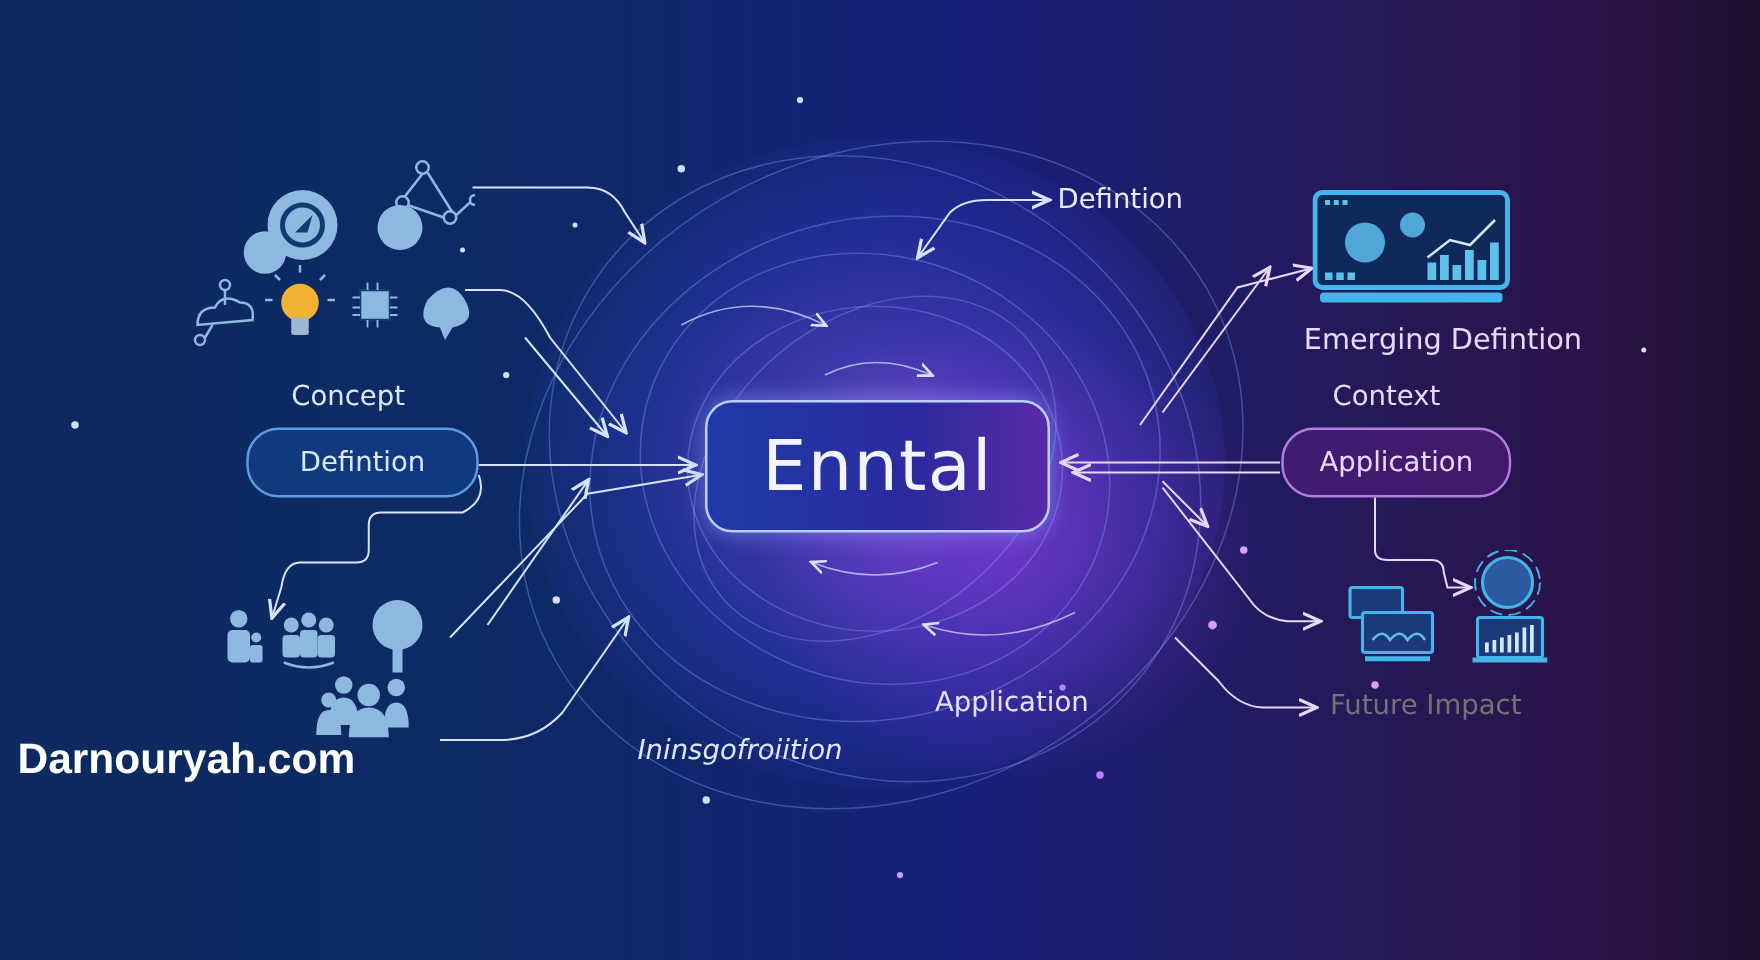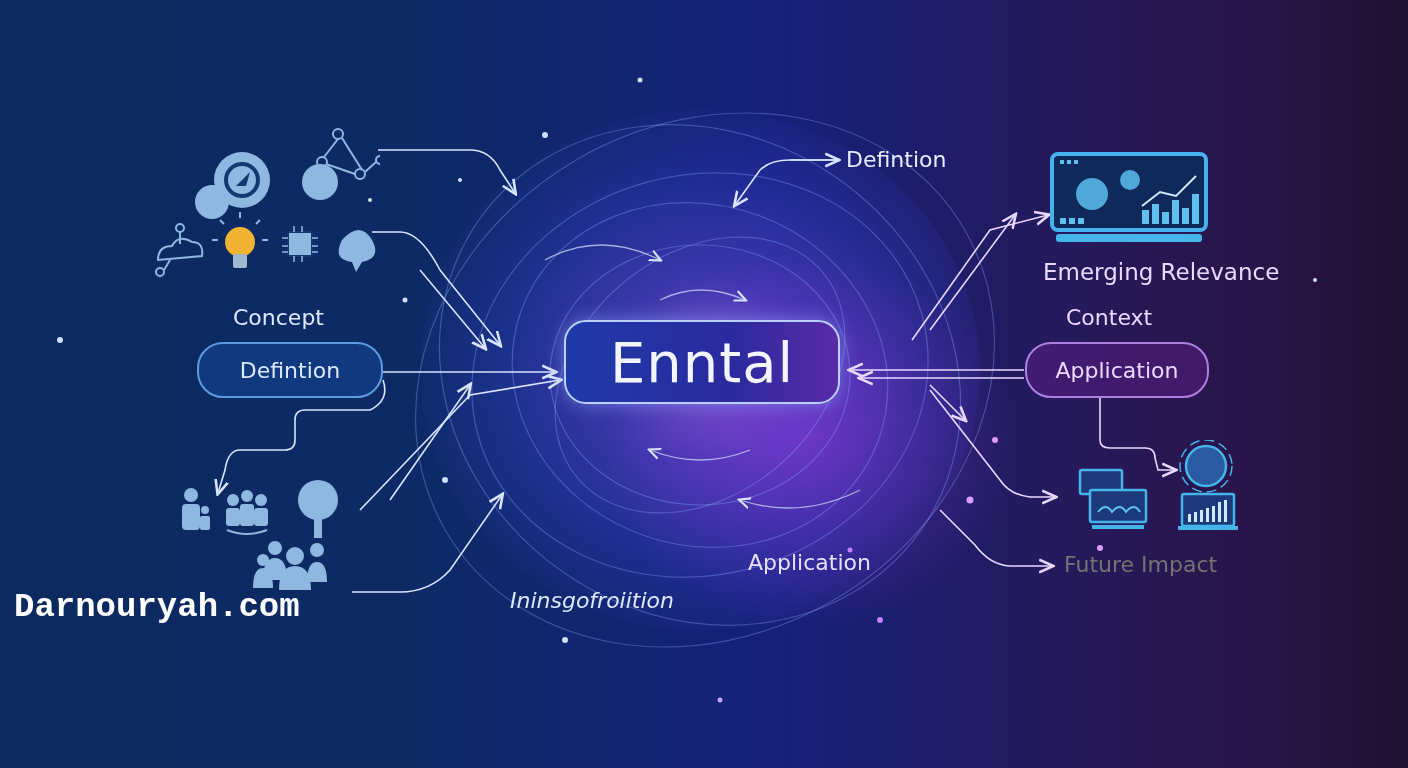--- a/index.html
+++ b/index.html
@@ -4,32 +4,32 @@
 <style>
   html,body{margin:0;padding:0;}
   body{width:1408px;height:768px;overflow:hidden;position:relative;
     font-family:"DejaVu Sans","Liberation Sans",sans-serif;
     background:linear-gradient(90deg,#0c2a5e 0%,#0d2a66 30%,#16207a 55%,#241a5c 75%,#2a1448 90%,#1e1030 100%);}
   .bg-glow{position:absolute;left:420px;top:110px;width:560px;height:520px;border-radius:50%;
     background:radial-gradient(ellipse at 52% 50%,rgba(180,120,255,.55) 0%,rgba(110,80,240,.45) 25%,rgba(60,70,220,.30) 50%,rgba(30,40,150,0) 75%);}
   .bg-glow2{position:absolute;left:600px;top:250px;width:420px;height:380px;border-radius:50%;
     background:radial-gradient(ellipse at center,rgba(200,60,255,.35) 0%,rgba(140,40,200,0) 70%);}
   svg.layer{position:absolute;left:0;top:0;}
-  .center-node{position:absolute;left:564px;top:320px;width:276px;height:84px;box-sizing:border-box;
+  .center-node{position:absolute;left:564px;top:320px;width:276px;height:106px;box-sizing:border-box;
     border:2px solid #bcd0ff;border-radius:22px;
     background:linear-gradient(90deg,#1f3aa8 0%,#2a2a9e 60%,#5a2aa8 100%);
     box-shadow:0 0 18px rgba(140,160,255,.6);
     display:flex;align-items:center;justify-content:center;}
   .center-node span{color:#f2f4ff;font-size:56px;letter-spacing:1px;}
   .pill{position:absolute;box-sizing:border-box;border-radius:26px;display:flex;align-items:center;justify-content:center;
     font-size:22px;}
   .pill-left{left:197px;top:342px;width:186px;height:56px;border:2px solid #5d9be0;background:rgba(20,70,150,.55);color:#dbe8ff;}
   .pill-right{left:1025px;top:342px;width:184px;height:56px;border:2px solid #b07ee0;background:rgba(90,30,130,.55);color:#ead8ff;}
   .lbl{position:absolute;font-size:22px;white-space:nowrap;}
-  .brand{position:absolute;left:14px;top:588px;color:#ffffff;font-size:34px;font-weight:bold;font-family:Liberation Mono, monospace;}
+  .brand{position:absolute;left:14px;top:588px;color:#ffffff;font-size:34px;font-weight:bold;font-family:Liberation Sans, sans-serif;}
   .icon{position:absolute;}
 </style>
 </head>
 <body>
 
 <div class="bg-glow"></div>
 <div class="bg-glow2"></div>
 
 <svg class="layer" width="1408" height="768">
   <defs>
@@ -202,21 +202,21 @@
   <g fill="#5fc0ee">
       <rect x="10" y="66" width="6" height="6"></rect>
       <rect x="19" y="66" width="6" height="6"></rect>
       <rect x="28" y="66" width="6" height="6"></rect>
       <rect x="10" y="8" width="4" height="4"></rect>
       <rect x="17" y="8" width="4" height="4"></rect>
       <rect x="24" y="8" width="4" height="4"></rect>
     </g>
 </svg>
 
-<div class="lbl" style="left:1043px;top:259px;color:#ead8ff;font-size:23px;">Emerging Relevance</div>
+<div class="lbl" style="left:1043px;top:259px;color:#ead8ff;font-size:23px;">Emerging Defintion</div>
 <div class="lbl" style="left:1066px;top:305px;color:#ead8ff;">Context</div>
 <div class="pill pill-right">Application</div>
 
 <svg class="icon" style="left:1078px;top:440px" width="160" height="95" viewBox="0 0 160 95">
   <g>
     <rect x="2" y="30" width="42" height="24" rx="2" fill="#1c3a7a" stroke="#45b4ea" stroke-width="2.5"></rect>
     <rect x="12" y="50" width="56" height="32" rx="2" fill="#1c3a7a" stroke="#45b4ea" stroke-width="2.5"></rect>
     <rect x="14" y="85" width="52" height="4" fill="#45b4ea"></rect>
     <path d="M20,72 q8,-10 14,0 q8,-10 14,0 q8,-10 14,0" stroke="#5fc0ee" stroke-width="2" fill="none"></path>
   </g>

